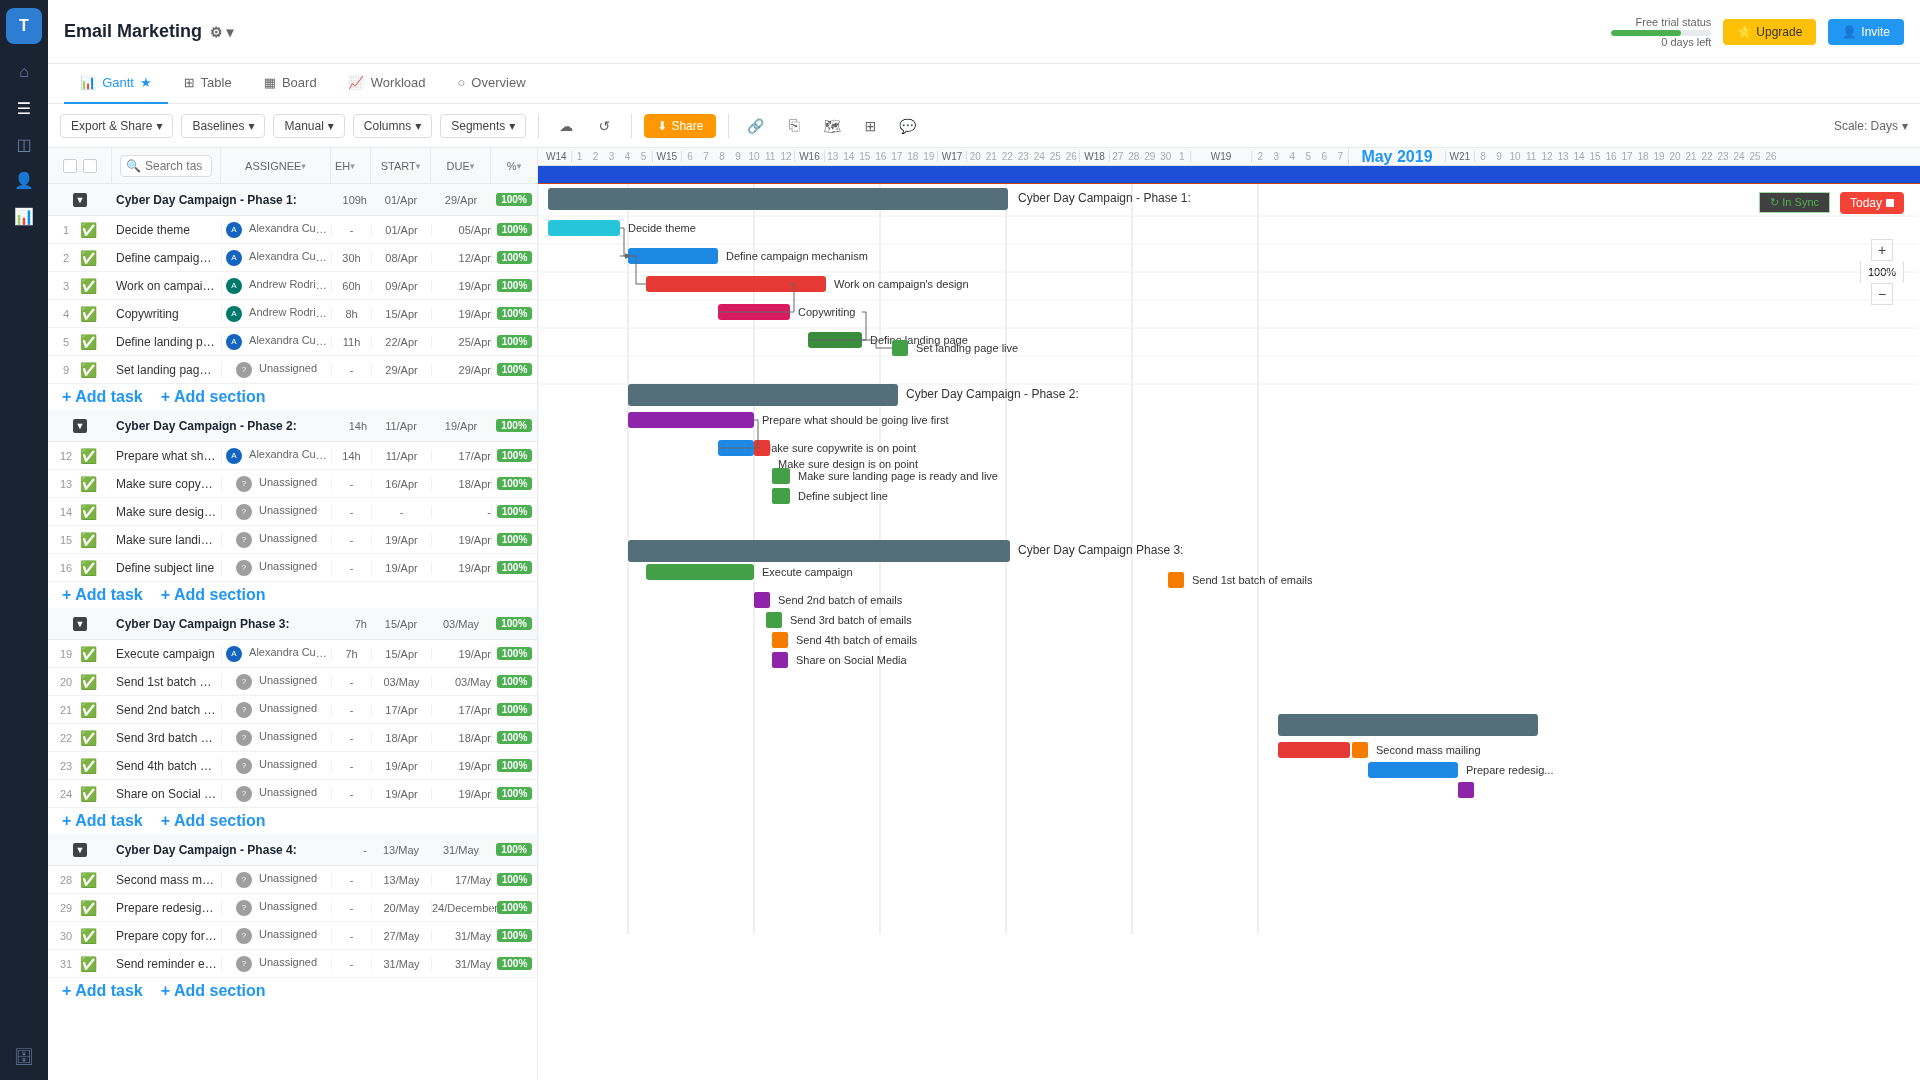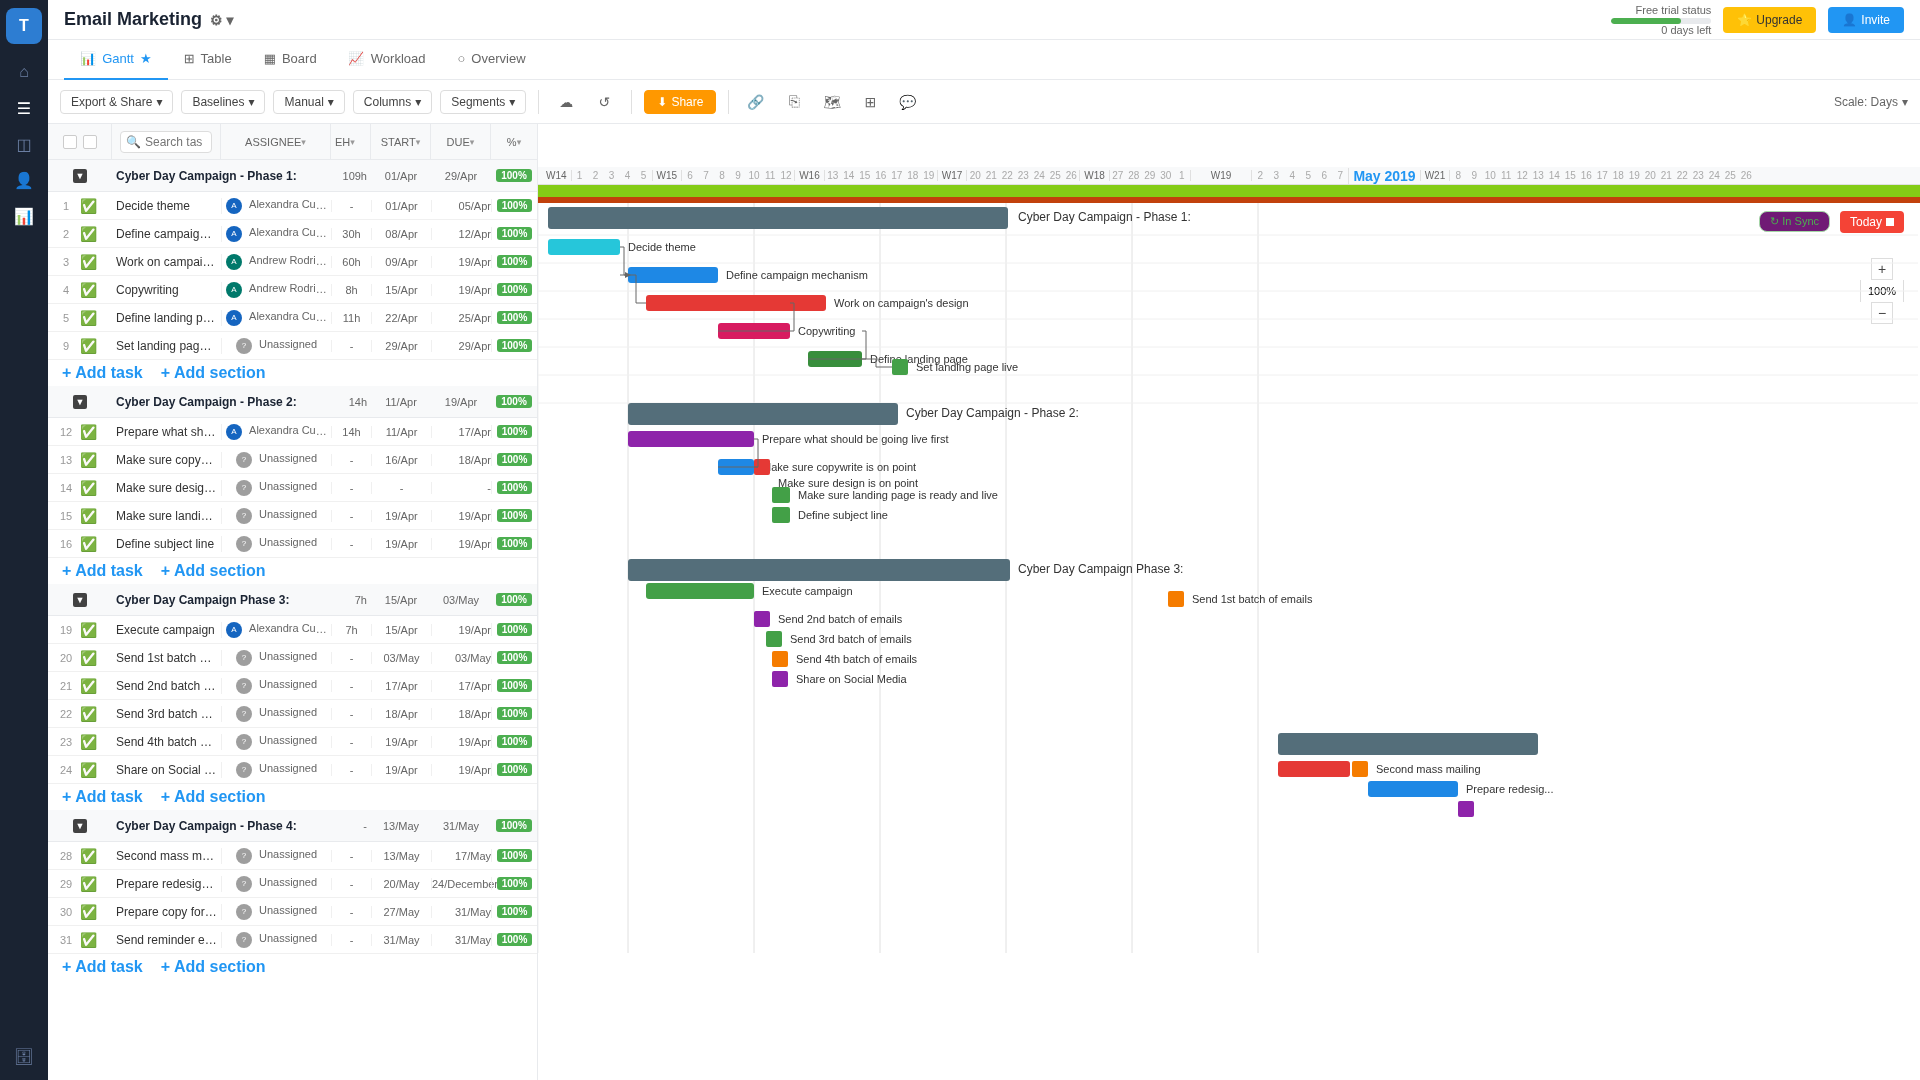--- a/index.html
+++ b/index.html
@@ -12,21 +12,21 @@
     }
     .sidebar-logo { width: 36px; height: 36px; background: #2d7dd2; border-radius: 8px; display: flex; align-items: center; justify-content: center; color: white; font-weight: bold; font-size: 16px; margin-bottom: 8px; }
     .sidebar-icon { width: 32px; height: 32px; display: flex; align-items: center; justify-content: center; color: #6b7fa3; border-radius: 6px; cursor: pointer; font-size: 16px; }
     .sidebar-icon.active { color: white; }
     .sidebar-bottom { margin-top: auto; }
 
     
     .main { position: absolute; left: 48px; top: 0; right: 0; bottom: 0; display: flex; flex-direction: column; background: white; }
 
     
-    .header { height: 40px; border-bottom: 1px solid #e8eaed; display: flex; align-items: center; padding: 0 16px; gap: 12px; }
+    .header { height: 64px; border-bottom: 1px solid #e8eaed; display: flex; align-items: center; padding: 0 16px; gap: 12px; }
     .project-title { font-size: 18px; font-weight: 600; color: #1a2332; display: flex; align-items: center; gap: 8px; }
     .settings-icon { color: #666; font-size: 14px; cursor: pointer; }
     .header-right { margin-left: auto; display: flex; align-items: center; gap: 12px; }
     .trial-status { display: flex; flex-direction: column; align-items: flex-end; font-size: 11px; color: #666; }
     .trial-bar { width: 100px; height: 6px; background: #e8eaed; border-radius: 3px; margin-top: 2px; overflow: hidden; }
     .trial-fill { height: 100%; background: #4caf50; width: 70%; border-radius: 3px; }
     .btn-upgrade { background: #ffc107; color: #333; border: none; padding: 6px 14px; border-radius: 4px; cursor: pointer; font-size: 12px; font-weight: 500; display: flex; align-items: center; gap: 4px; }
     .btn-invite { background: #2196f3; color: white; border: none; padding: 6px 14px; border-radius: 4px; cursor: pointer; font-size: 12px; font-weight: 500; display: flex; align-items: center; gap: 4px; }
 
     
@@ -89,21 +89,21 @@
     .avatar-placeholder { width: 16px; height: 16px; border-radius: 50%; background: #ccc; display: inline-flex; align-items: center; justify-content: center; font-size: 8px; color: white; }
 
     .add-row { height: 26px; display: flex; align-items: center; padding-left: 8px; gap: 6px; }
     .add-btn { font-size: 16px; color: #2196f3; cursor: pointer; display: flex; align-items: center; gap: 2px; padding: 2px 6px; border-radius: 3px; font-weight: bold; }
 
     
     .gantt-area { flex: 1; overflow: hidden; position: relative; background: white; }
 
     .today-btn { position: absolute; right: 16px; top: 8px; background: #f44336; color: white; border: none; border-radius: 4px; padding: 4px 10px; font-size: 12px; cursor: pointer; display: flex; align-items: center; gap: 4px; }
 
-    .sync-badge { position: absolute; right: 60px; top: 8px; background: #701a75; color: #4caf50; border: 1px solid #a5d6a7; border-radius: 8px; padding: 3px 10px; font-size: 11px; }
+    .sync-badge { position: absolute; right: 60px; top: 8px; background: #404040; color: #4caf50; border: 1px solid #a5d6a7; border-radius: 0; padding: 3px 10px; font-size: 11px; }
     .zoom-btn { width: 22px; height: 22px; background: white; border: 1px solid #ddd; display: flex; align-items: center; justify-content: center; cursor: pointer; font-size: 14px; color: #444; }
     .zoom-val { width: 44px; height: 22px; background: white; border: 1px solid #ddd; border-top: none; border-bottom: none; display: flex; align-items: center; justify-content: center; font-size: 11px; }
   </style>
 </head>
 <body>
 
 <div class="sidebar">
   <div class="sidebar-logo">T</div>
   <div class="sidebar-icon">⌂</div>
   <div class="sidebar-icon active">☰</div>
@@ -663,21 +663,21 @@
       </div>
           <div class="add-row">
       <span class="add-btn">+ Add task</span>
       <span class="add-btn">+ Add section</span>
     </div>
         </div>
     </div>
 
     <div class="gantt-area">
 
-      <div style="position:relative; height:36px; background:#84cc16; border-bottom:6px solid #c2410c; overflow:hidden;margin-top:43px;">
+      <div style="position:relative; height:36px; background:#1d4ed8; border-bottom:1px solid #c2410c; overflow:hidden;">
 
         <div style="height:18px; display:flex; align-items:center; border-bottom:1px solid #e0e0e0; font-size:10px; color:#666; background:#f8f9fa;">
           <span style="padding:0 4px 0 8px; border-right:1px solid #e0e0e0; min-width:18px;">W14</span>
 
           <span style="padding:0 2px;min-width:16px;text-align:center;font-size:10px;color:#aaa;">1</span>
           <span style="padding:0 2px;min-width:16px;text-align:center;font-size:10px;color:#aaa;">2</span>
           <span style="padding:0 2px;min-width:16px;text-align:center;font-size:10px;color:#aaa;">3</span>
           <span style="padding:0 2px;min-width:16px;text-align:center;font-size:10px;color:#aaa;">4</span>
           <span style="padding:0 2px;min-width:16px;text-align:center;font-size:10px;color:#aaa;">5</span>
           <span style="padding:0 4px; border-right:1px solid #e0e0e0; border-left:1px solid #e0e0e0; min-width:18px;font-size:10px;">W15</span>
@@ -710,21 +710,21 @@
           <span style="padding:0 2px;min-width:16px;text-align:center;font-size:10px;color:#aaa;">29</span>
           <span style="padding:0 2px;min-width:16px;text-align:center;font-size:10px;color:#aaa;">30</span>
           <span style="padding:0 2px;min-width:16px;text-align:center;font-size:10px;color:#aaa;">1</span>
           <span style="padding:0 20px; border-right:1px solid #e0e0e0; border-left:1px solid #e0e0e0; min-width:18px;font-size:10px;">W19</span>
           <span style="padding:0 2px;min-width:16px;text-align:center;font-size:10px;color:#aaa;">2</span>
           <span style="padding:0 2px;min-width:16px;text-align:center;font-size:10px;color:#aaa;">3</span>
           <span style="padding:0 2px;min-width:16px;text-align:center;font-size:10px;color:#aaa;">4</span>
           <span style="padding:0 2px;min-width:16px;text-align:center;font-size:10px;color:#aaa;">5</span>
           <span style="padding:0 2px;min-width:16px;text-align:center;font-size:10px;color:#aaa;">6</span>
           <span style="padding:0 2px;min-width:16px;text-align:center;font-size:10px;color:#aaa;">7</span>
-          <span style="padding:0 4px; border-left:1px solid #e0e0e0; min-width:40px; font-size:14px;font-weight:600;color:#2196f3;">May 2019</span>
+          <span style="padding:0 12px; border-left:1px solid #e0e0e0; min-width:40px; font-size:16px;font-weight:600;color:#2196f3;">May 2019</span>
           <span style="padding:0 4px; border-right:1px solid #e0e0e0; border-left:1px solid #e0e0e0; min-width:18px;font-size:10px;">W21</span>
           <span style="padding:0 2px;min-width:16px;text-align:center;font-size:10px;color:#aaa;">8</span>
           <span style="padding:0 2px;min-width:16px;text-align:center;font-size:10px;color:#aaa;">9</span>
           <span style="padding:0 2px;min-width:16px;text-align:center;font-size:10px;color:#aaa;">10</span>
           <span style="padding:0 2px;min-width:16px;text-align:center;font-size:10px;color:#aaa;">11</span>
           <span style="padding:0 2px;min-width:16px;text-align:center;font-size:10px;color:#aaa;">12</span>
           <span style="padding:0 2px;min-width:16px;text-align:center;font-size:10px;color:#aaa;">13</span>
           <span style="padding:0 2px;min-width:16px;text-align:center;font-size:10px;color:#aaa;">14</span>
           <span style="padding:0 2px;min-width:16px;text-align:center;font-size:10px;color:#aaa;">15</span>
           <span style="padding:0 2px;min-width:16px;text-align:center;font-size:10px;color:#aaa;">16</span>

